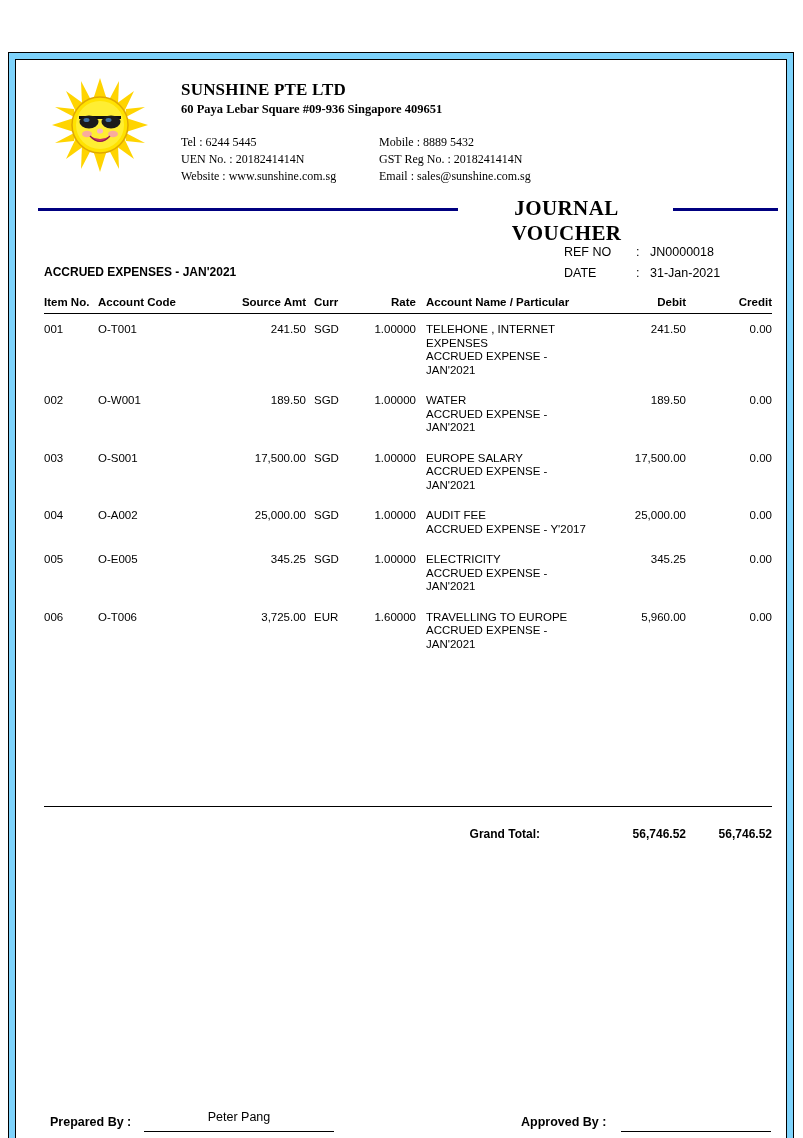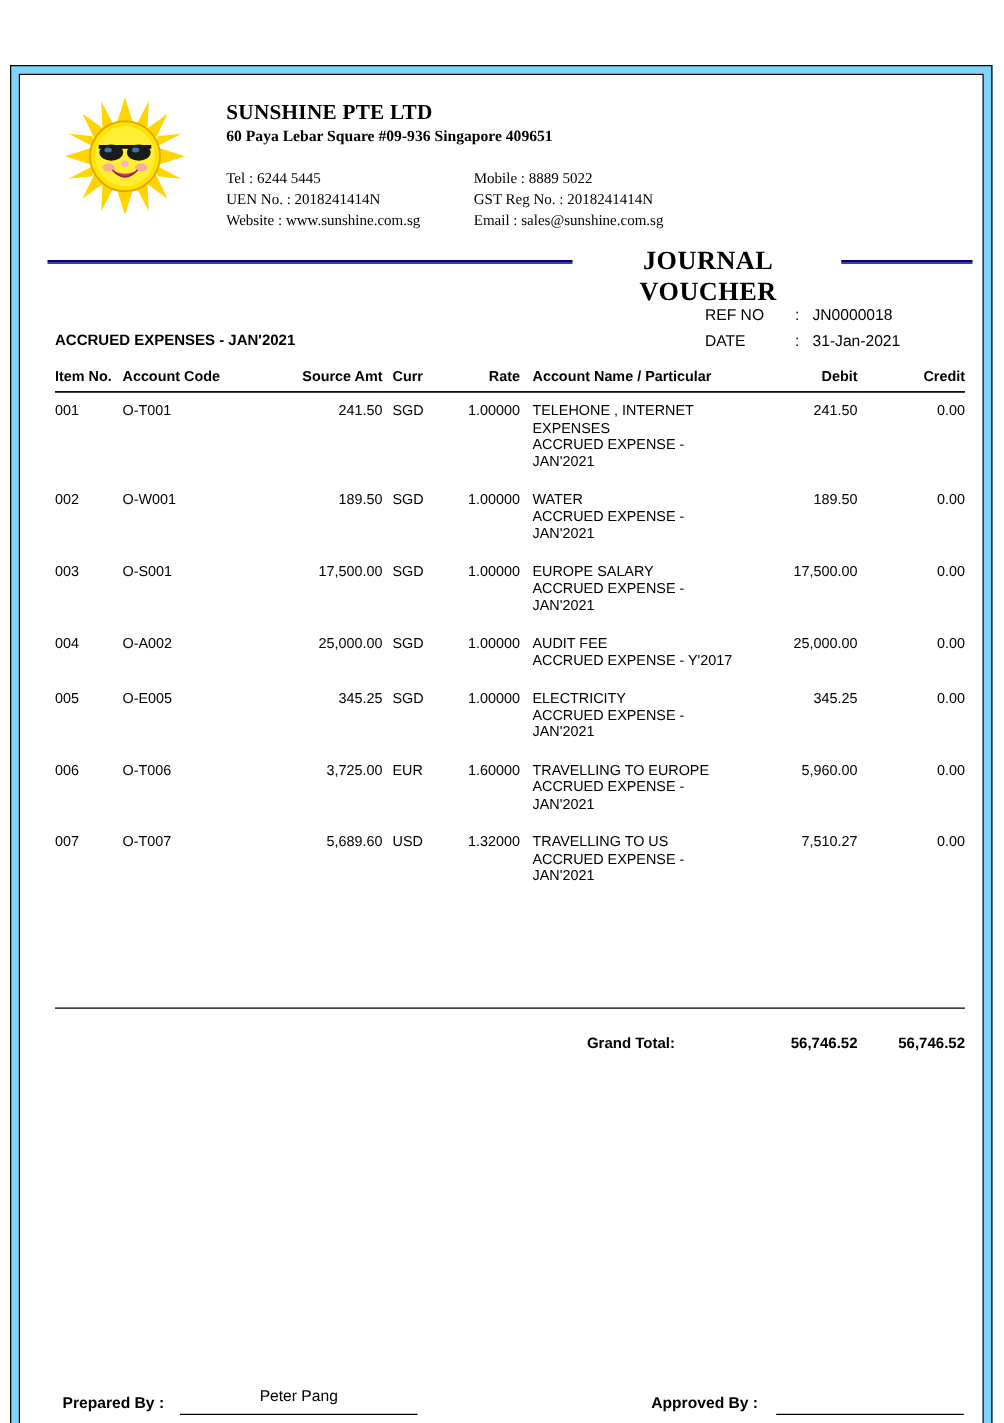--- a/index.html
+++ b/index.html
@@ -309,21 +309,21 @@
         <div class="company-addr">60 Paya Lebar Square #09-936 Singapore 409651</div>
 
         <div class="contact-grid">
           <div class="contact-row">
             <div class="contact-col-a">
               <span>Tel :</span>
               <span>6244 5445</span>
             </div>
             <div class="contact-col-b">
               <span>Mobile :</span>
-              <span>8889 5022</span>
+              <span>8889 5432</span>
             </div>
           </div>
           <div class="contact-row">
             <div class="contact-col-a">
               <span>UEN No. :</span>
               <span>2018241414N</span>
             </div>
             <div class="contact-col-b">
               <span>GST Reg No. :</span>
               <span>2018241414N</span>
@@ -459,34 +459,20 @@
               <td class="c-rate">1.60000</td>
               <td class="c-name">
                 <span class="acct-line">TRAVELLING TO EUROPE</span>
                 <span class="acct-line">ACCRUED EXPENSE -</span>
                 <span class="acct-line">JAN'2021</span>
               </td>
               <td class="c-debit">5,960.00</td>
               <td class="c-credit">0.00</td>
             </tr>
 
-            <tr>
-              <td class="c-item">007</td>
-              <td class="c-code">O-T007</td>
-              <td class="c-src">5,689.60</td>
-              <td class="c-curr">USD</td>
-              <td class="c-rate">1.32000</td>
-              <td class="c-name">
-                <span class="acct-line">TRAVELLING TO US</span>
-                <span class="acct-line">ACCRUED EXPENSE -</span>
-                <span class="acct-line">JAN'2021</span>
-              </td>
-              <td class="c-debit">7,510.27</td>
-              <td class="c-credit">0.00</td>
-            </tr>
 
           </tbody>
         </table>
       </div>
 
       <div class="total-rule" style="top:746px;"></div>
 
       <div class="totals" style="top:758px;">
         <table>
           <tbody>

